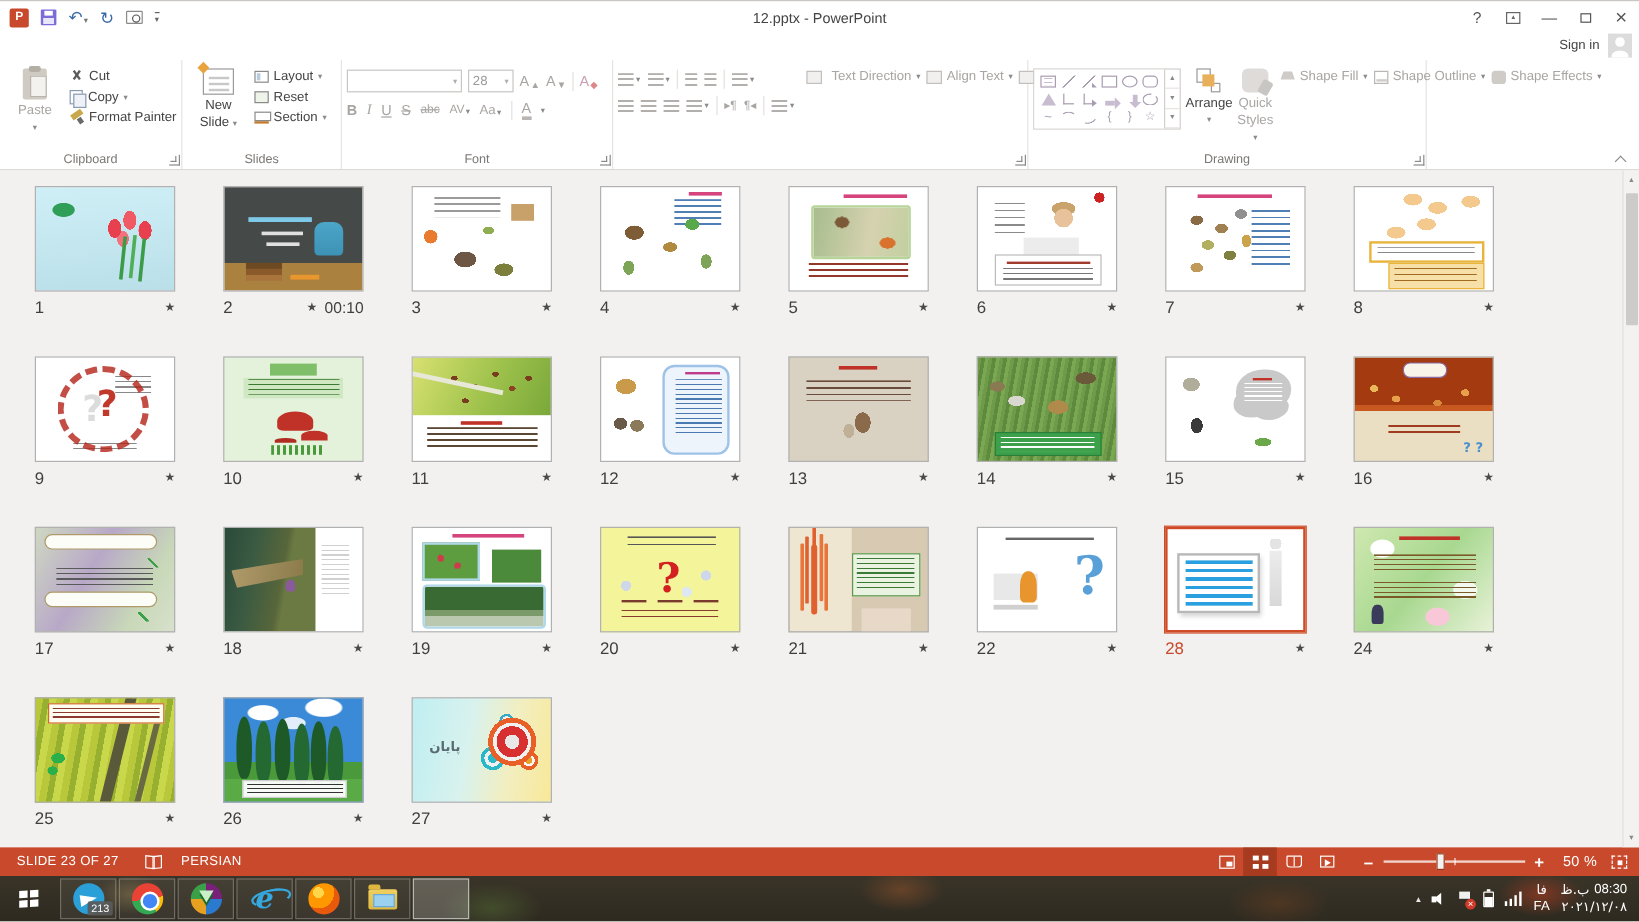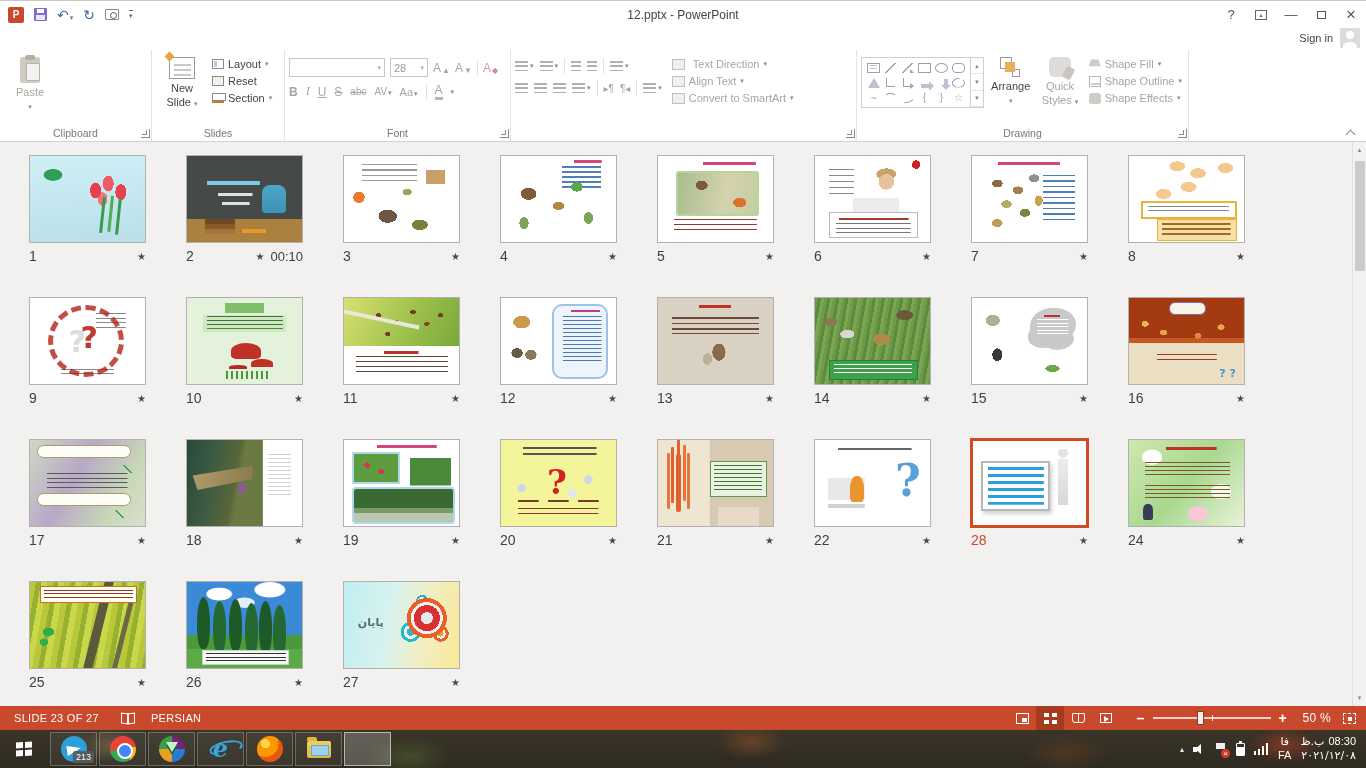--- a/index.html
+++ b/index.html
@@ -74,21 +74,21 @@
   .frow{display:flex;align-items:center;gap:5px}
   .combo{height:19px;border:1px solid #c9c6c4;background:#fff;display:flex;align-items:center;justify-content:space-between;padding:0 3px;color:#9a9a9a}
   .combo .drop{color:#b0b0b0}
   .fbtn{color:#a8a5a2;font-size:12px;display:flex;align-items:flex-end;gap:1px}
   .fbtn small{font-size:8px}
   .fsep{width:1px;height:16px;background:#e4e2e0}
   
   .pi{width:13px;height:11px;background:repeating-linear-gradient(#b2afac 0 1.6px,transparent 1.6px 4.4px)}
   .pi.short{width:10px}
   .pbtn{display:flex;align-items:center;gap:2px}
-  .pcol{display:flex;flex-direction:column;gap:5px;padding:4px 2px 0 6px}
+  .pcol{display:flex;flex-direction:row;gap:5px;padding:4px 2px 0 6px}
   .pcol .smallbtn{color:#a8a5a2}
   .micon{width:13px;height:11px;border:1px solid #c2bfbc;background:#f2f0ee}
   
   .gallery{display:flex;border:1px solid #d2cfcc;margin-top:3px}
   .gal-grid{display:grid;grid-template-columns:repeat(6,17px);grid-auto-rows:15px;align-items:center;justify-items:center;padding:2px 3px;background:#fff}
   .gal-scroll{width:13px;display:flex;flex-direction:column;border-left:1px solid #d2cfcc}
   .gal-scroll div{flex:1;display:flex;align-items:center;justify-content:center;font-size:6px;color:#8a8a8a;border-bottom:1px solid #e6e4e2}
   .sh{position:relative;width:13px;height:10px;color:#a89cb0;font-size:10px;line-height:10px;text-align:center}
   .sh-textbox{border:1px solid #a89cb0;background:repeating-linear-gradient(#c8bcd0 0 1px,transparent 1px 3px) 55% 50%/7px 6px no-repeat}
   .sh-line{background:linear-gradient(135deg,transparent 46%,#a89cb0 46% 54%,transparent 54%)}
@@ -309,20 +309,35 @@
 
 <div class="ribbon">
 
   <div class="rgroup" style="width:152px">
     <div class="rbody">
       <div class="bigbtn dis">
         <span class="paste-ic"></span>
         <span class="lbl">Paste</span>
         <span class="drop">▾</span>
       </div>
+      <div class="smallcol">
+        <div class="smallbtn">
+            <span class="cut-ic"></span>
+            <span>Cut</span>
+          </div>
+        <div class="smallbtn">
+            <span class="copy-ic"></span>
+            <span>Copy</span>
+            <span class="drop">▾</span>
+          </div>
+        <div class="smallbtn">
+            <span class="fp-ic"></span>
+            <span>Format Painter</span>
+          </div>
+      </div>
     </div>
     <div class="rlabel">Clipboard</div>
     <span class="dlg"></span>
   </div>
 
   <div class="rgroup" style="width:133px">
     <div class="rbody">
       <div class="bigbtn">
         <span class="newslide-ic"></span>
         <span class="lbl"><span>New</span><br><span>Slide</span> <span class="drop">▾</span></span>

